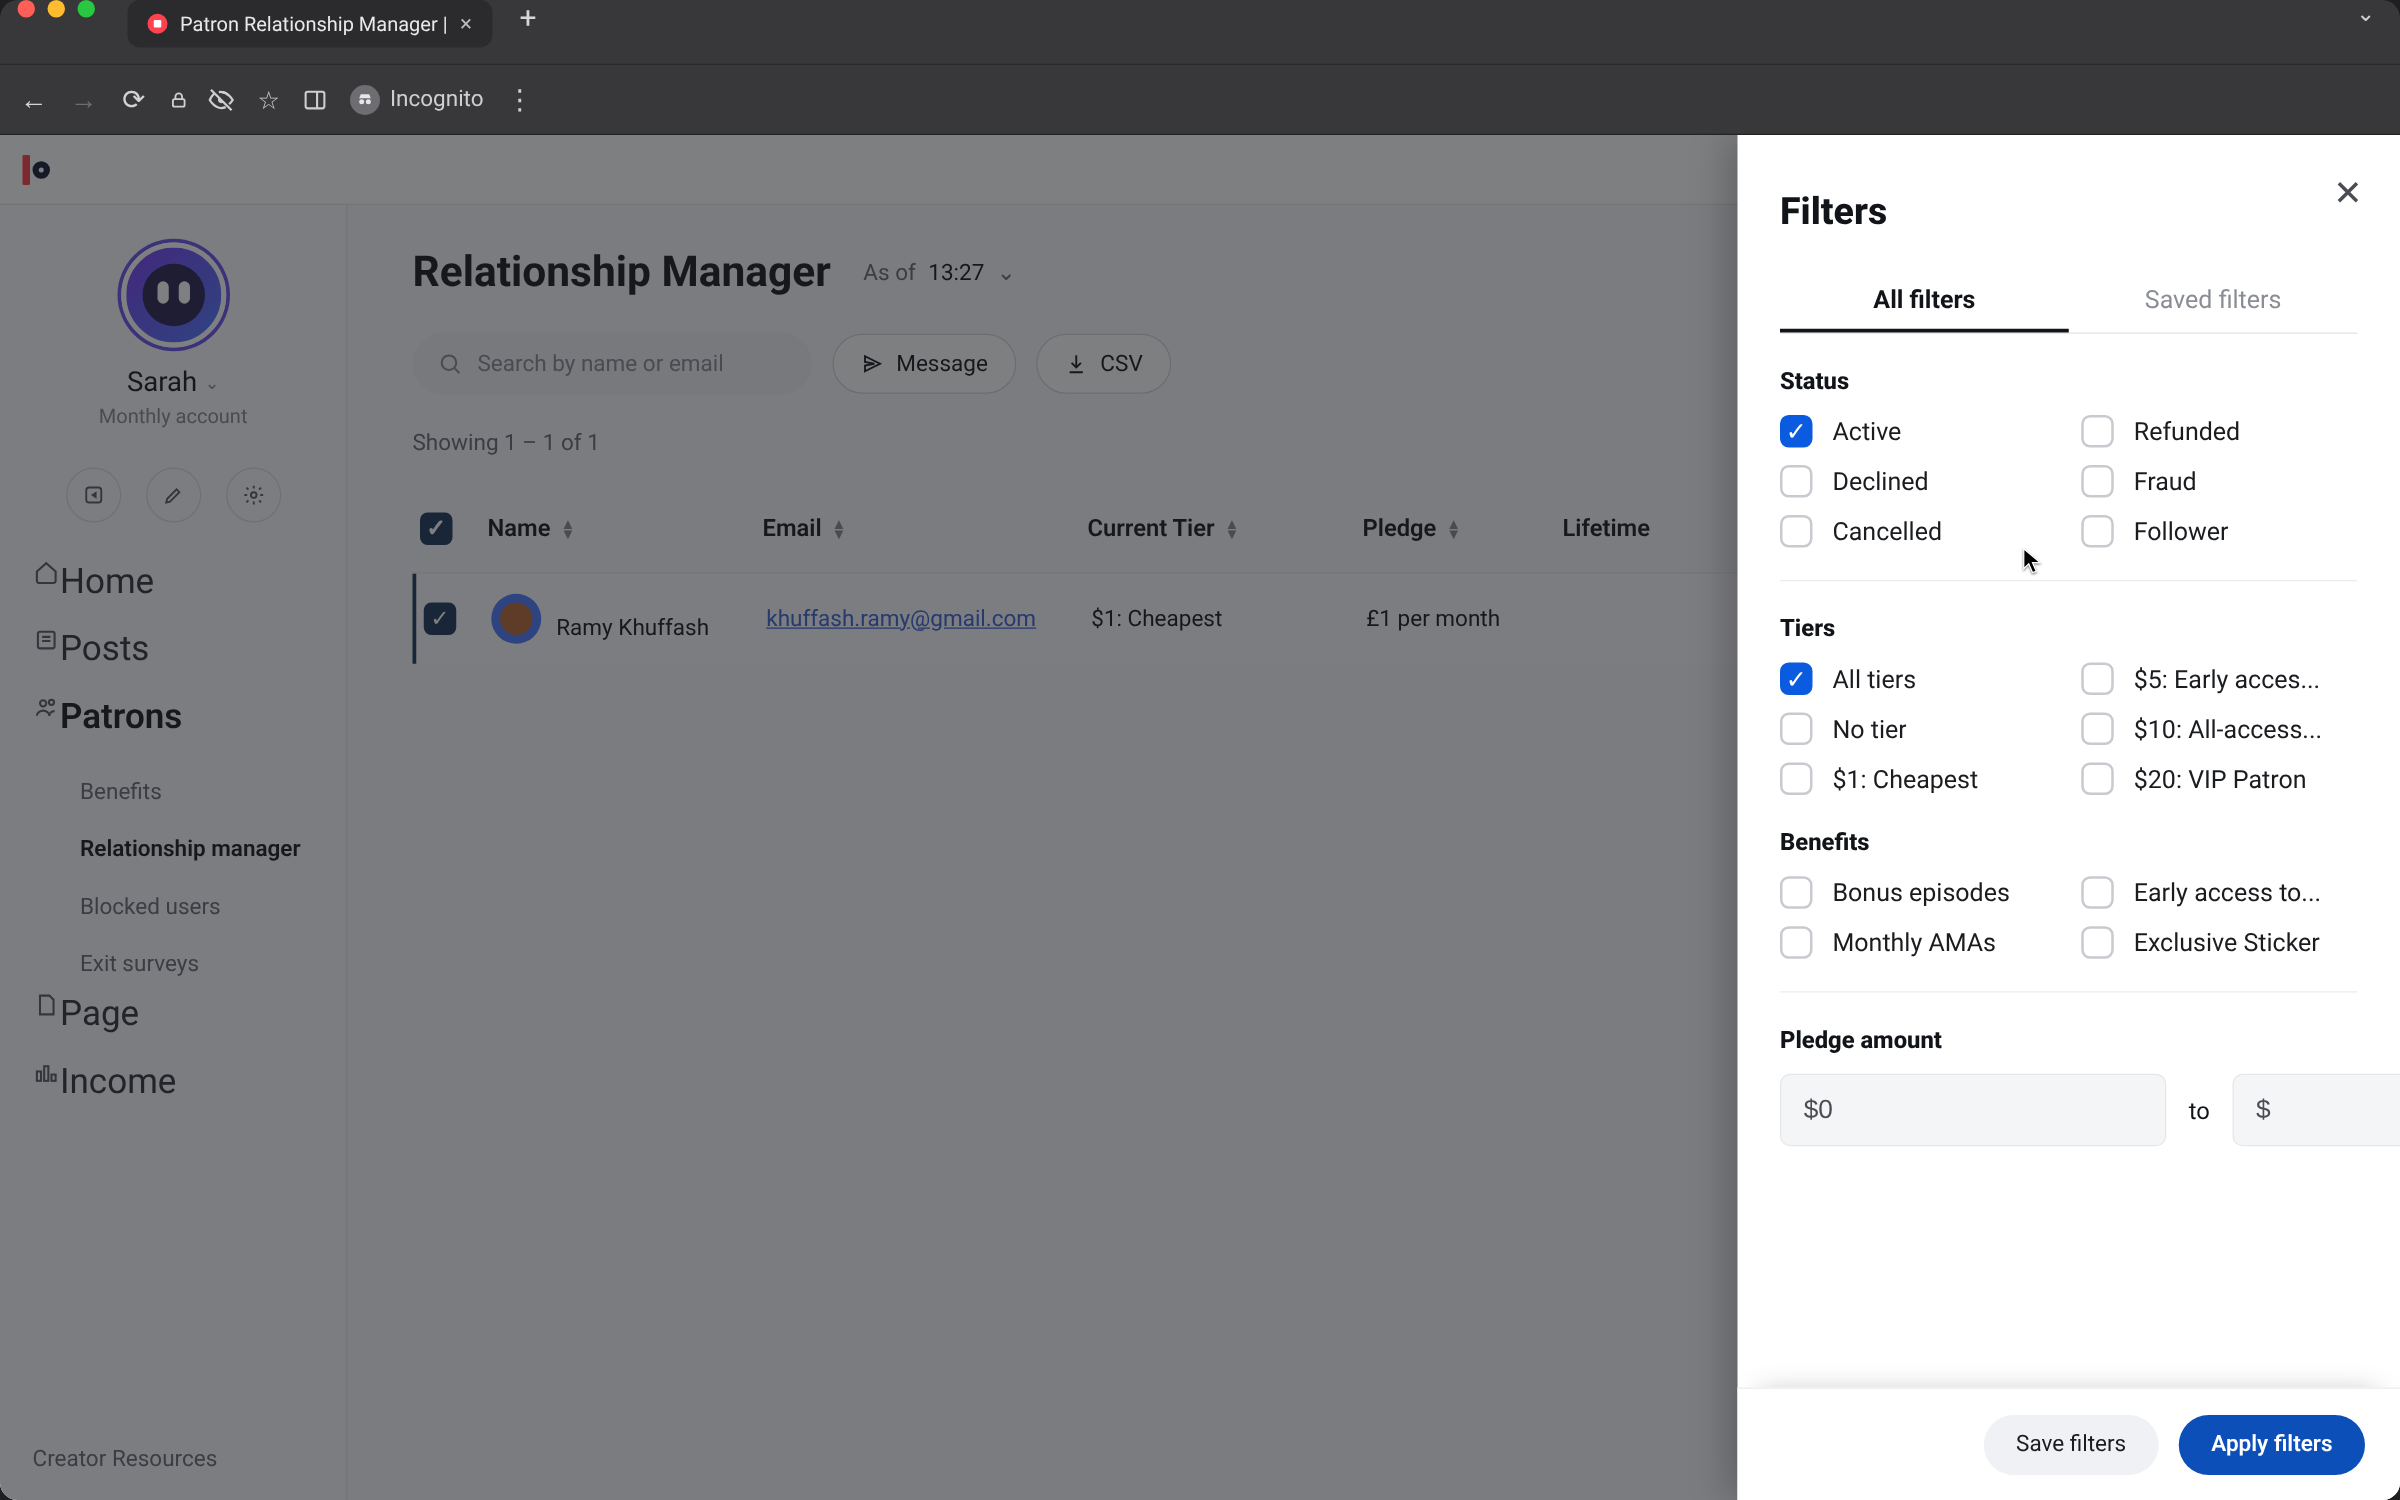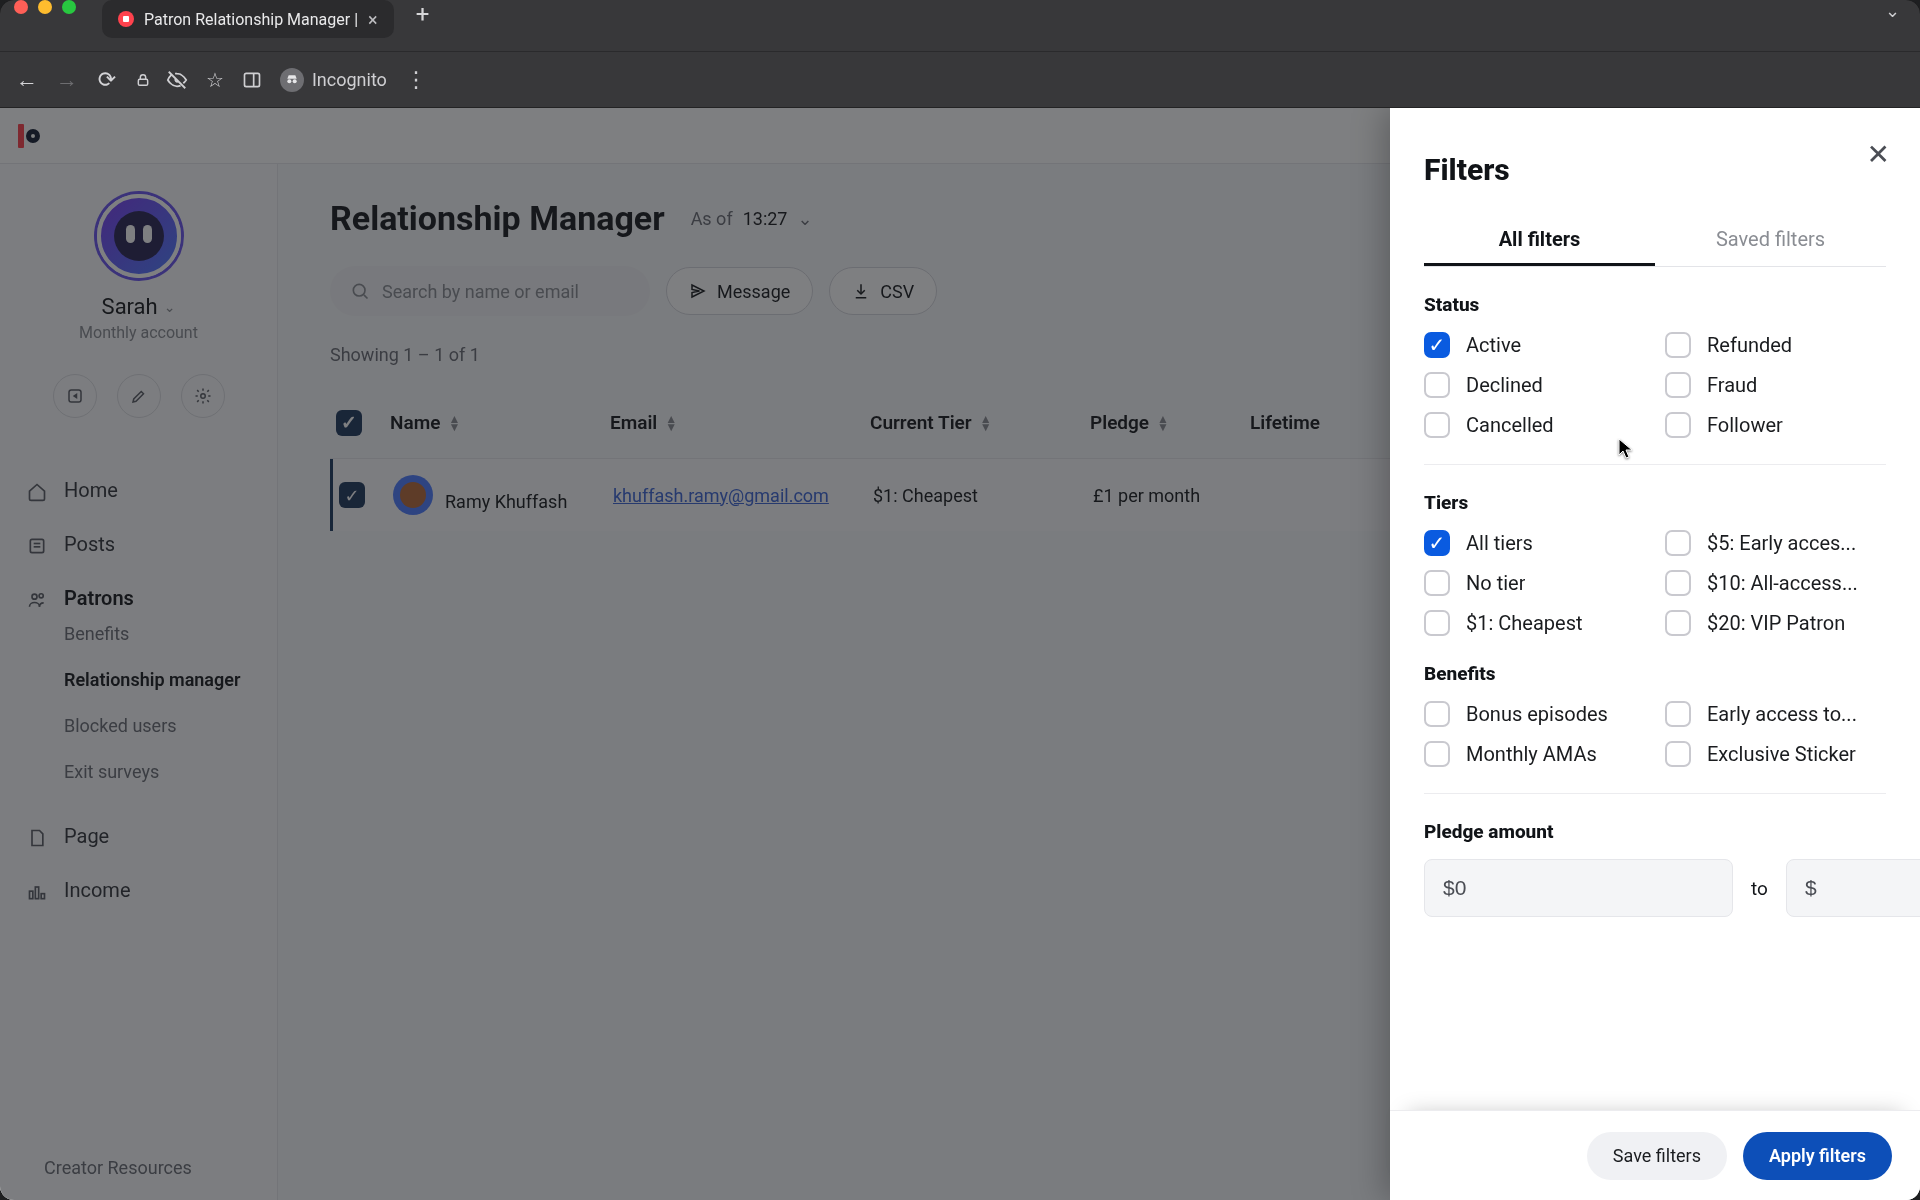--- a/index.html
+++ b/index.html
@@ -43,27 +43,27 @@
   .avatar { width:84px;height:84px;border-radius:50%; background:linear-gradient(135deg,#7b3ff2,#4f7cff); display:flex;align-items:center;justify-content:center; border:4px solid #fff; box-shadow:0 0 0 3px #6a55f0;}
   .avatar-inner{width:50px;height:50px;border-radius:50%;background:#2c2756;position:relative;}
   .avatar-inner::before,.avatar-inner::after{content:"";position:absolute;width:9px;height:18px;background:#fff;border-radius:5px;top:14px;}
   .avatar-inner::before{left:12px}.avatar-inner::after{right:12px}
   .uname{font-size:22px;color:#1a1c1f;margin-top:16px;display:flex;align-items:center;gap:6px;}
   .uname .car{color:#8a8d93;font-size:14px;}
   .utype{font-size:16px;color:#8a8d93;margin-top:4px;}
   .quick { display:flex; gap:20px; justify-content:center; padding:12px 0 22px;}
   .qbtn{width:44px;height:44px;border:1px solid #dcdde2;border-radius:50%;display:flex;align-items:center;justify-content:center;color:#5b5e66;}
   .nav { padding:8px 0; }
-  .nav-item { display:flex; align-items:flex-end; gap:16px; height:54px; padding:0 26px; font-size:20px; color:#34373d; cursor:pointer;}
+  .nav-item { display:flex; align-items:flex-start; height:54px; padding:0 26px; font-size:28px; color:#34373d; cursor:pointer;}
   .nav-item .ic{width:22px;color:#5b5e66;display:flex;align-items:center;justify-content:center;}
   .nav-item.sel{color:#1a1c1f;font-weight:600;}
   .sub { padding-left:64px; height:46px; display:flex; align-items:center; font-size:18px; color:#6b6e76; cursor:pointer;}
   .sub.sel{color:#1a1c1f;font-weight:600;}
   .sidebar .grow{flex:1}
-  .cres{padding:22px 44px;font-size:18px;color:#6b6e76;}
+  .cres{padding:22px 26px;font-size:18px;color:#6b6e76;}
 
   .main { flex:1; padding:56px 0 0 0; display:flex; flex-direction:column; }
   .mhead { padding:34px 52px 10px; display:flex; align-items:center; gap:26px;}
   .mtitle{font-size:34px;font-weight:700;color:#1a1c1f;}
   .asof{font-size:18px;color:#6b6e76;display:flex;align-items:center;gap:10px;}
   .asof .t{color:#1a1c1f}
   .controls{padding:18px 52px;display:flex;align-items:center;gap:16px;}
   .search{flex:0 0 320px;display:flex;align-items:center;gap:12px;background:#f1f2f5;border-radius:26px;height:50px;padding:0 20px;color:#8a8d93;font-size:18px;}
   .pillbtn{height:48px;border:1px solid #d6d7dd;border-radius:26px;padding:0 22px;display:flex;align-items:center;gap:10px;font-size:18px;color:#1a1c1f;background:#fff;}
   .controls .grow{flex:1}

